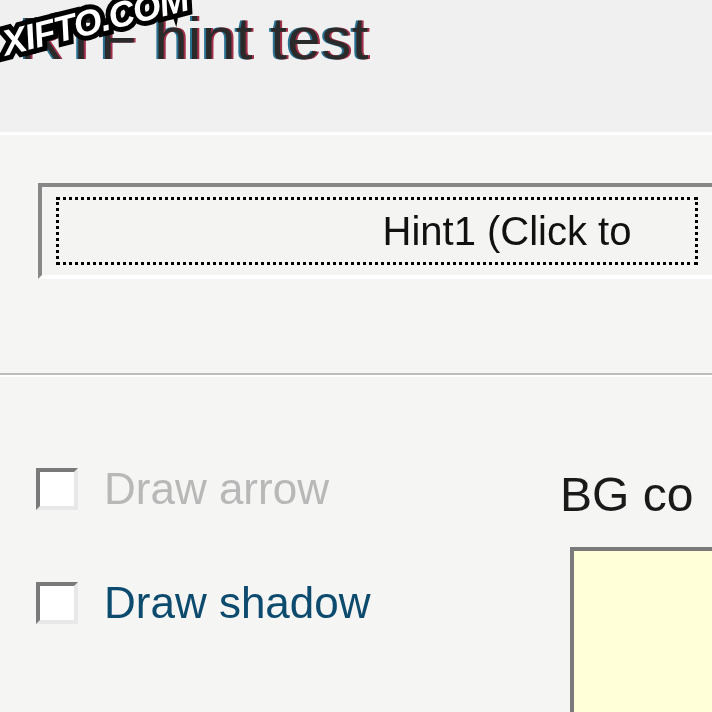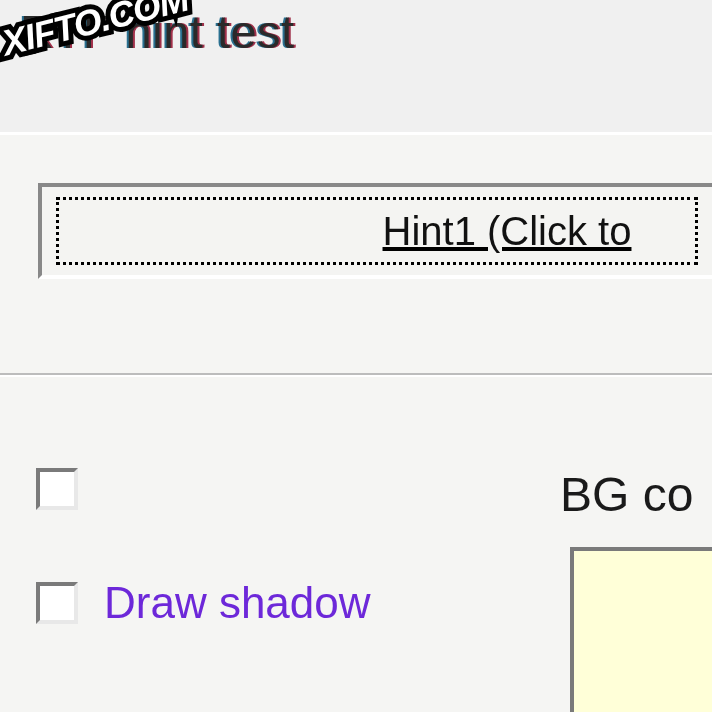--- a/index.html
+++ b/index.html
@@ -7,21 +7,21 @@
   body {
     font-family: 'Tahoma', 'MS Sans Serif', sans-serif;
     background: #f0f0f0;
     position: relative;
     image-rendering: pixelated;
   }
   .title {
     position: absolute;
     top: 4px;
     left: 20px;
-    font-size: 47px;
+    font-size: 60px;
     color: #2a2a2a;
     text-shadow: 2px 0 #a0304a, -2px 0 #2a7090;
     letter-spacing: 0.5px;
   }
   .sticker {
     position: absolute;
     top: 0px;
     left: 0px;
     transform: rotate(-14deg);
     z-index: 10;
@@ -51,21 +51,20 @@
     top: 48px;
     left: 38px;
     right: 0;
     height: 96px;
     background: #f4f4f2;
     border-top: 4px solid #888;
     border-left: 4px solid #888;
     border-bottom: 4px solid #fff;
     border-right: none;
     padding: 10px 14px;
-    text-decoration: underline;
   }
   .hint-button-inner {
     width: 100%;
     height: 100%;
     border: 3px dotted #000;
     display: flex;
     align-items: center;
     justify-content: center;
     font-size: 40px;
     color: #111;
@@ -99,21 +98,21 @@
     background: #fff;
     border-top: 4px solid #7a7a7a;
     border-left: 4px solid #7a7a7a;
     border-right: 4px solid #e8e8e8;
     border-bottom: 4px solid #e8e8e8;
     margin-right: 26px;
     flex-shrink: 0;
   }
   .chk-label {
     font-size: 44px;
-    color: #6d28d9;
+    color: #0c4a6e;
   }
   .chk-label.disabled { color: #b8b8b8; }
   .bg-label {
     position: absolute;
     top: 332px;
     left: 560px;
     font-size: 48px;
     color: #1a1a1a;
     white-space: nowrap;
   }
@@ -143,20 +142,21 @@
 
   <div class="hint-button">
     <div class="hint-button-inner">Hint1 (Click to</div>
   </div>
 
   <div class="divider"></div>
 
   <div class="options">
     <div class="chk-row">
       <div class="chk"></div>
+      <div class="chk-label disabled">Draw arrow</div>
     </div>
     <div class="chk-row">
       <div class="chk"></div>
       <div class="chk-label">Draw shadow</div>
     </div>
   </div>
 
   <div class="bg-label">BG co</div>
   <div class="color-swatch"></div>
 

